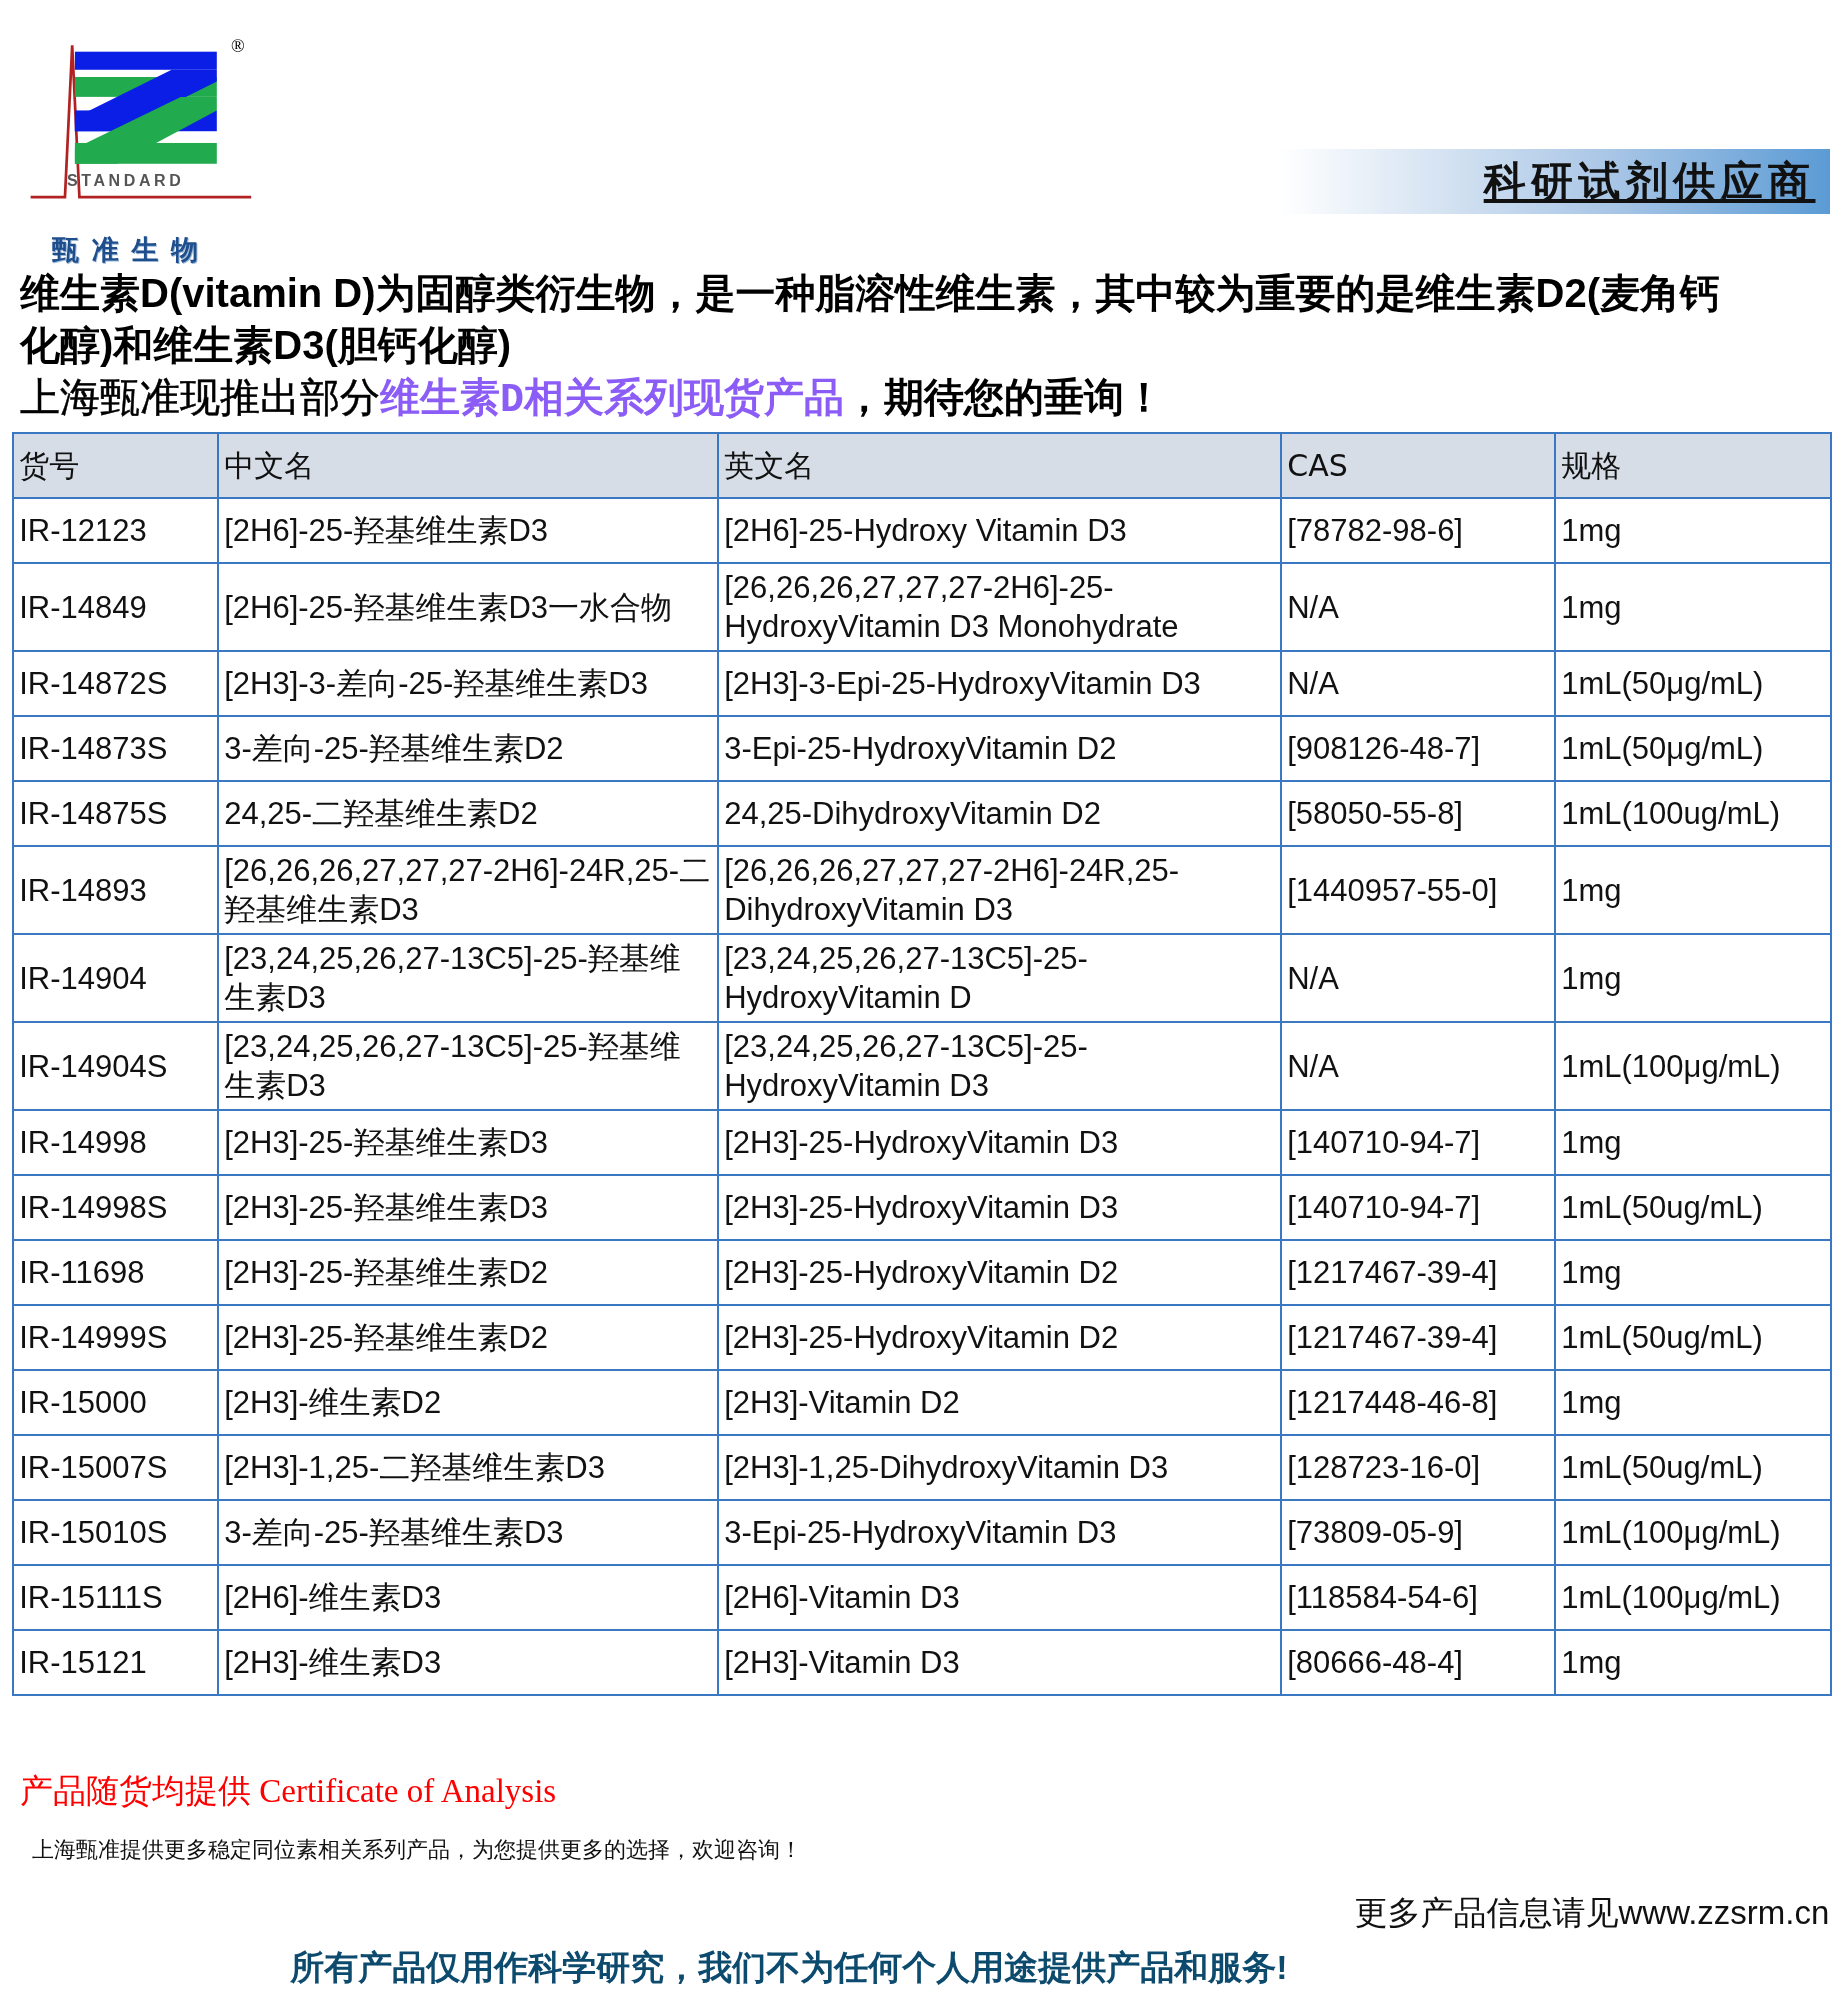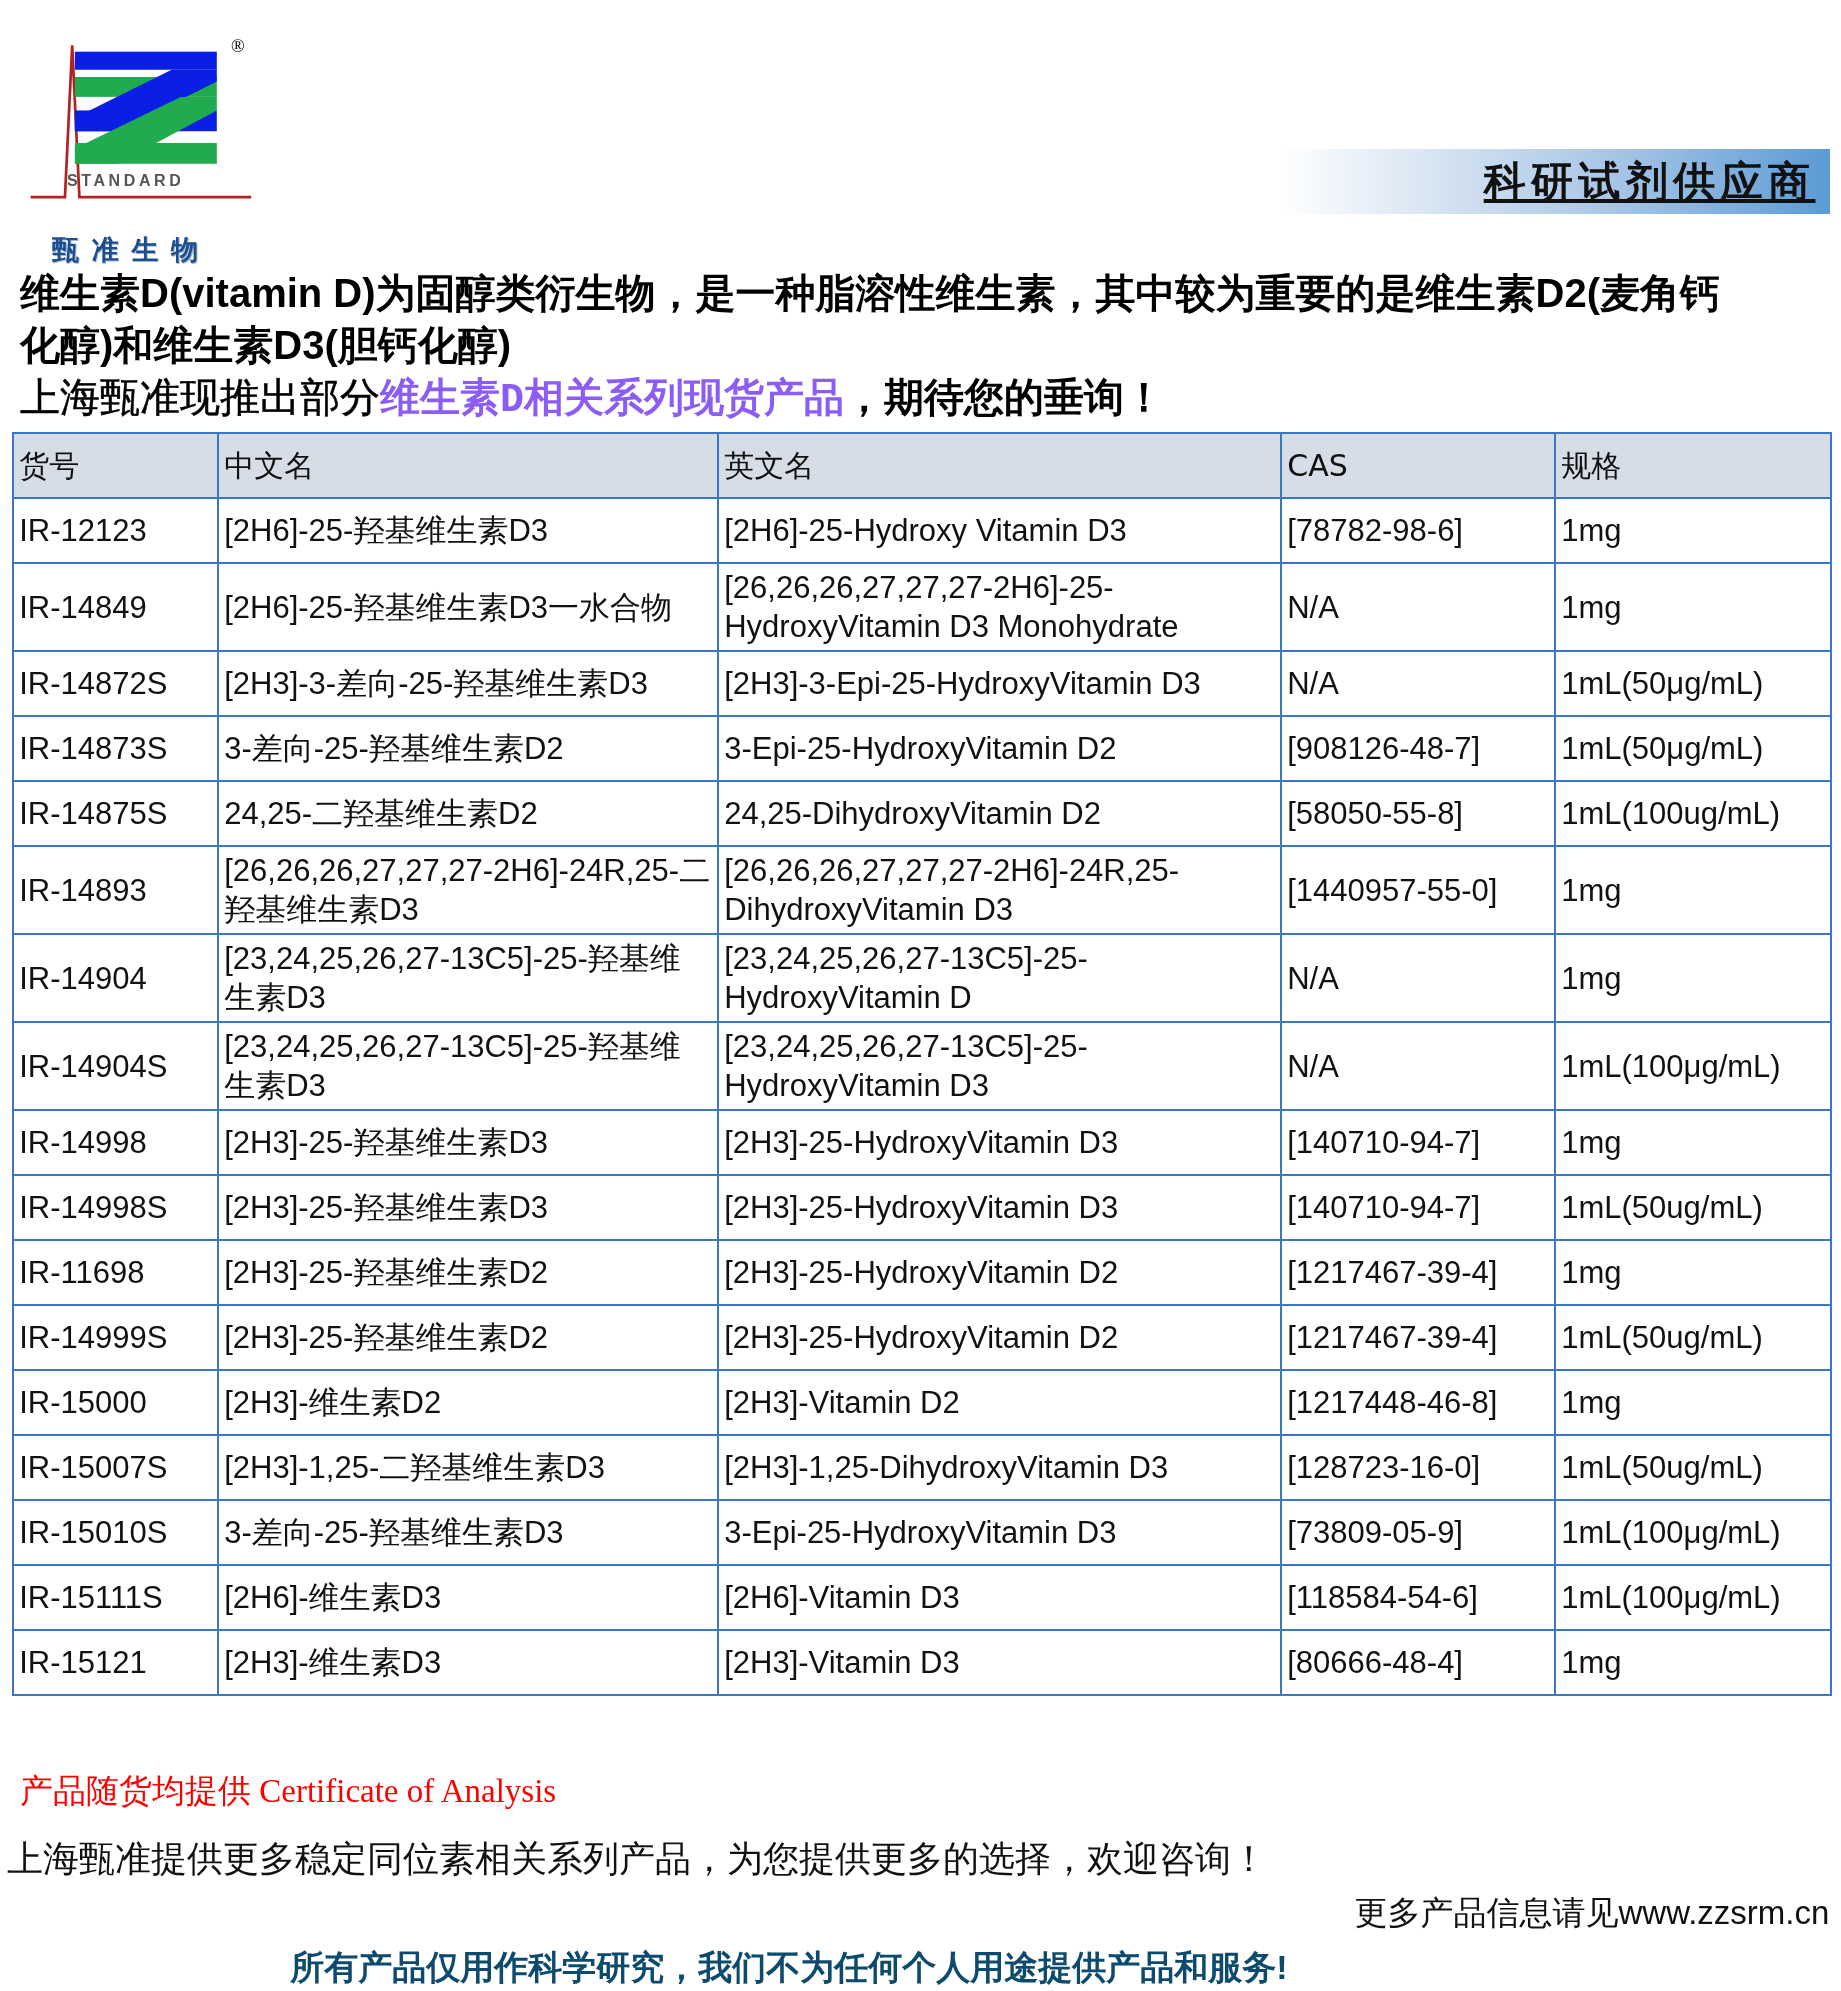--- a/index.html
+++ b/index.html
@@ -37,21 +37,21 @@
   .tbl td { height: 65px; }
   .tbl tr.tall td { height: 88px; }
   .col-id { width: 205px; }
   .col-cn { width: 500px; }
   .col-en { width: 563px; }
   .col-cas { width: 274px; }
   .col-spec { width: 276px; }
 
   
   .coa { position: absolute; left: 20px; top: 1769px; font-family: "Liberation Serif", "DejaVu Serif", serif; font-size: 33px; color: #ff0000; white-space: nowrap; }
-  .more { position: absolute; left: 7px; top: 1835px; font-family: "Liberation Serif", "DejaVu Serif", serif; font-size: 36px; color: #111; white-space: nowrap; }
+  .more { position: absolute; left: 32px; top: 1835px; font-family: "Liberation Serif", "DejaVu Serif", serif; font-size: 22px; color: #111; white-space: nowrap; }
   .site { position: absolute; right: 12.7px; top: 1891px; font-size: 33px; color: #111; white-space: nowrap; }
   .site .cn { font-family: "Liberation Serif", "DejaVu Serif", serif; }
   .disclaimer { position: absolute; left: 0; width: 1578px; top: 1945px; text-align: center; font-size: 34px; font-weight: bold; color: #0c4a6e; white-space: nowrap; }
 </style>
 </head>
 <body>
 
 <div class="logo">
   <svg viewBox="0 0 260 225">
 

